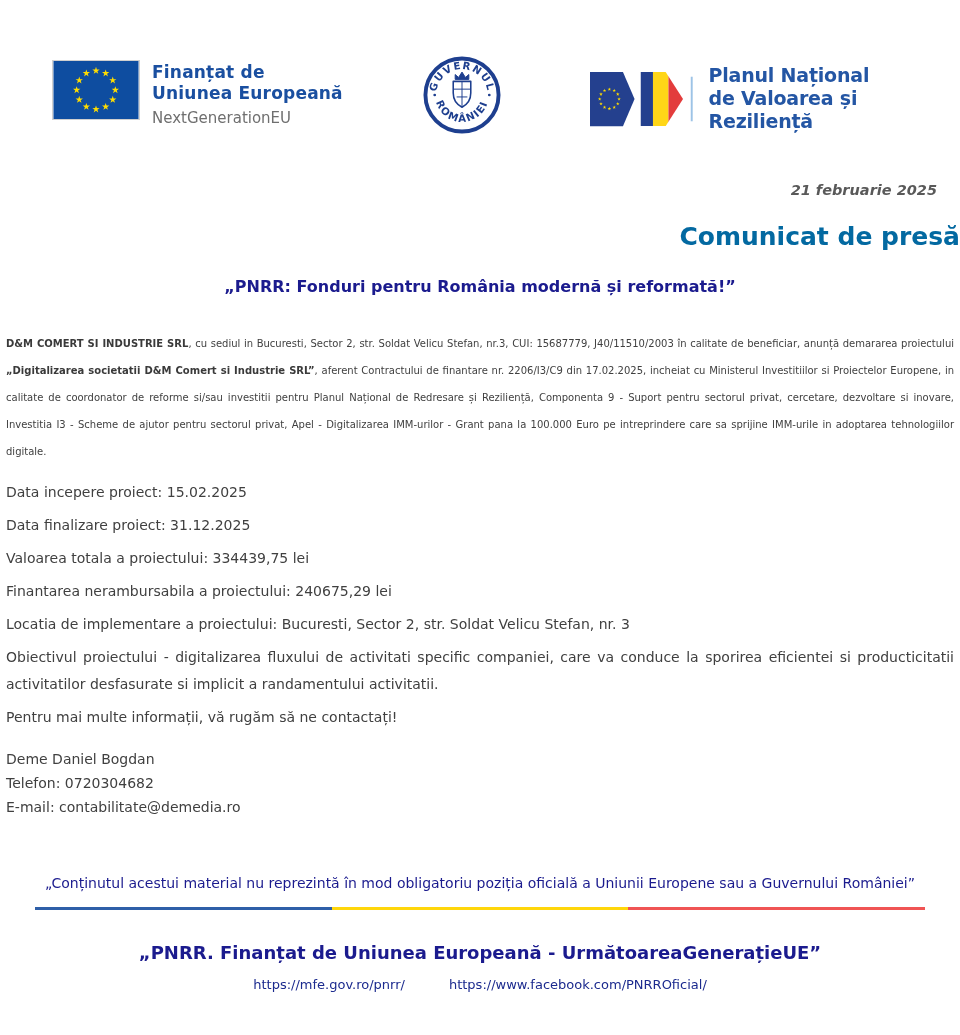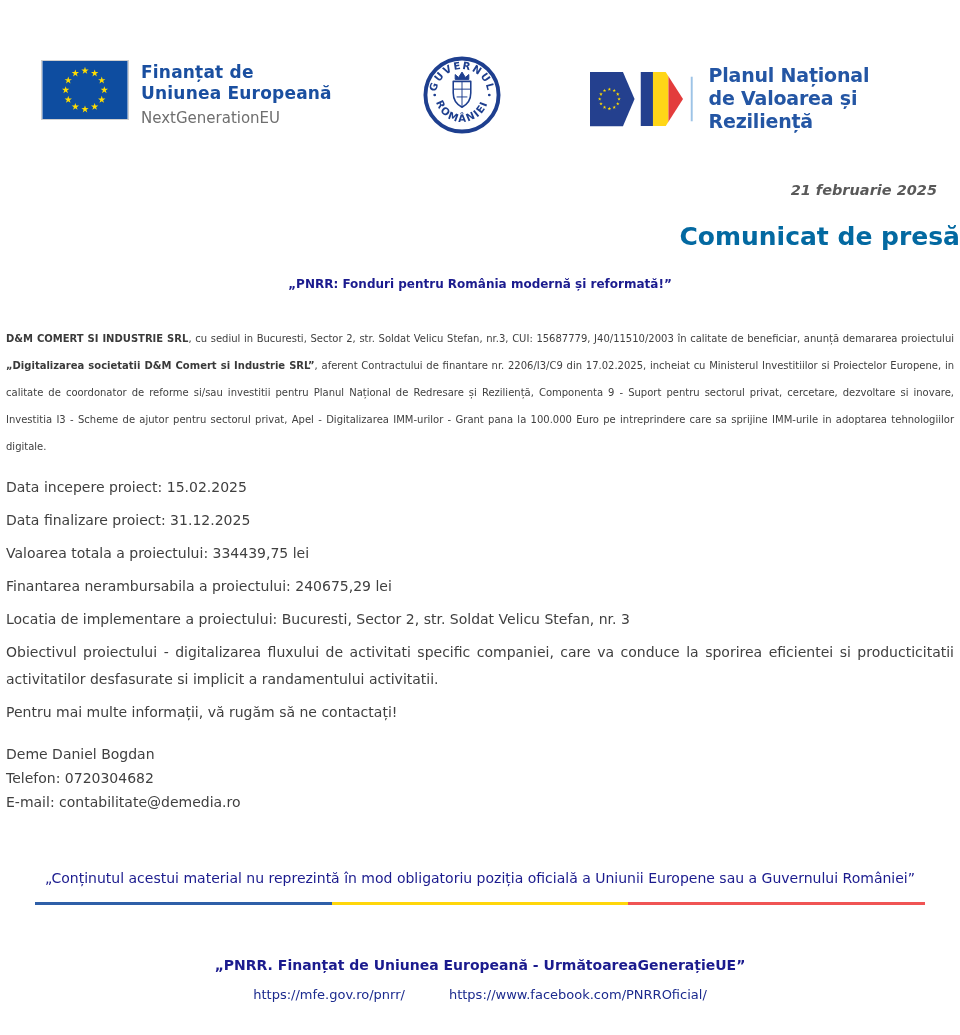--- a/index.html
+++ b/index.html
@@ -11,21 +11,21 @@
     margin: 0 auto;
     background: #ffffff;
     overflow: hidden;
   }
 
   
   .header {
     position: relative;
     height: 150px;
   }
-  .eu-logo { position: absolute; left: 41px; top: 60px; display: flex; align-items: flex-start; }
+  .eu-logo { position: absolute; left: 52px; top: 60px; display: flex; align-items: flex-start; }
   .eu-flag { border: 1px solid #cfcfcf; display: block; }
   .eu-logo-text { margin-left: 12px; padding-top: 2px; }
   .eu-logo-text .l1, .eu-logo-text .l2 {
     color: #1a4fa0; font-weight: bold; font-size: 17px; line-height: 21px; letter-spacing: 0.2px;
   }
   .eu-logo-text .l3 { color: #6f6f6f; font-size: 15px; margin-top: 5px; }
 
   .gov-logo { position: absolute; left: 423px; top: 56px; }
 
   .pnrr-logo { position: absolute; left: 590px; top: 64px; display: flex; align-items: center; }
@@ -36,21 +36,21 @@
     margin-top: 32px; padding-right: 23px;
     text-align: right; color: #595959;
     font-size: 14.5px; font-weight: bold; font-style: italic;
   }
   .doc-title {
     margin-top: 24px; text-align: right;
     color: #0369a1; font-size: 25px; font-weight: bold;
   }
   .doc-subtitle {
     margin-top: 26px; text-align: center;
-    color: #1b1b8e; font-size: 12px; font-weight: bold;
+    color: #1b1b8e; font-size: 16px; font-weight: bold;
   }
 
   
   .content { padding: 0 6px; color: #404040; }
   .lead {
     margin-top: 34px;
     font-size: 10px; line-height: 27px; text-align: justify;
   }
   .lead b { color: #3a3a3a; }
   .details { margin-top: 14px; }
@@ -62,22 +62,22 @@
   .footer-disclaimer {
     margin-top: 56px; text-align: center;
     color: #1b1b8e; font-size: 14px;
   }
   .tricolor {
     display: flex; height: 3px;
     margin: 16px 35px 0 35px;
   }
   .tricolor .seg { flex: 1 1 33.33%; }
   .footer-slogan {
-    margin-top: 52px; text-align: center;
-    color: #1b1b8e; font-size: 14px; font-weight: bold;
+    margin-top: 32px; text-align: center;
+    color: #1b1b8e; font-size: 18px; font-weight: bold;
   }
   .footer-links {
     margin-top: 14px; display: flex; justify-content: center; gap: 44px;
   }
   .footer-links a {
     color: #1b2a8e; font-size: 13px; text-decoration: none; cursor: pointer;
   }
 </style>
 </head>
 <body>

